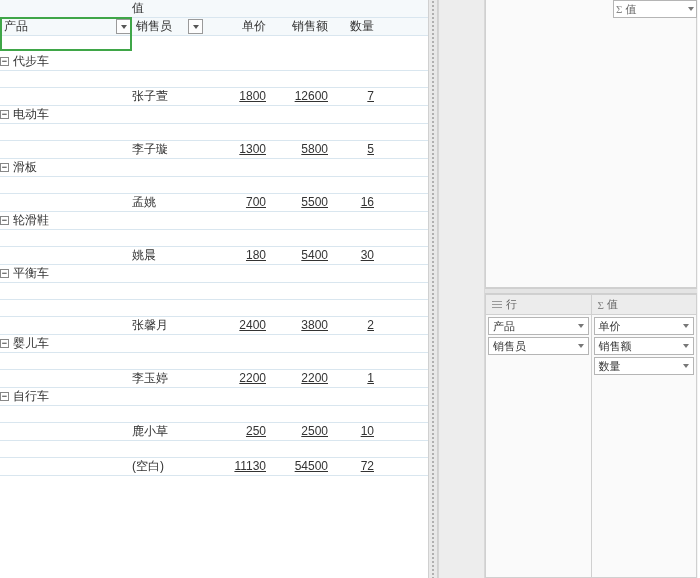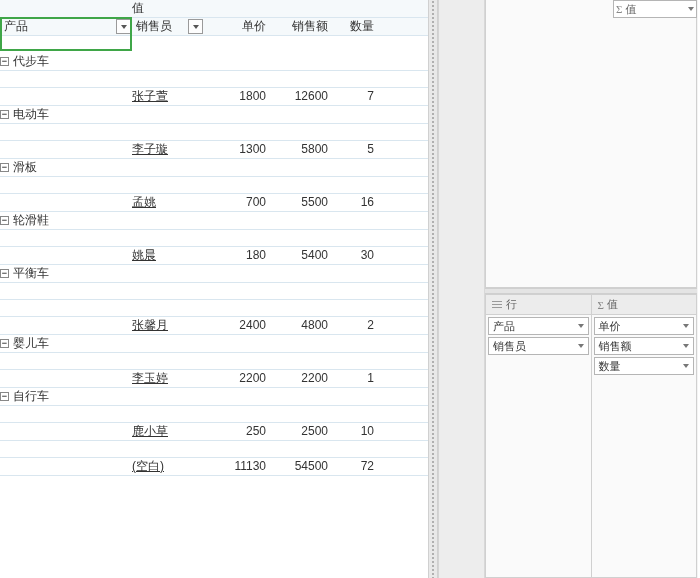--- a/index.html
+++ b/index.html
@@ -65,21 +65,21 @@
   }
   .hdr-row2 th {
     position: relative;
   }
   .col-prod { width: 132px; }
   .col-sales { width: 72px; }
   .col-price { width: 62px; text-align: right; }
   .col-amt { width: 62px; text-align: right; }
   .col-qty { width: 46px; text-align: right; }
   .col-pad { width: auto; }
-  td.col-price, td.col-amt, td.col-qty { text-align: right; padding-right: 4px; }
+  td.col-price, td.col-amt, td.col-qty { text-align: right; padding-right: 4px; text-decoration: underline; }
   th.col-price, th.col-amt, th.col-qty { text-align: right; padding-right: 4px; }
   .dropdown-btn {
     position: absolute;
     right: 1px;
     bottom: 1px;
     width: 15px;
     height: 15px;
     background: #fdfdfd;
     border: 1px solid #9a9a9a;
     cursor: pointer;
@@ -118,21 +118,21 @@
     line-height: 7px;
     text-align: center;
     font-size: 9px;
     color: #444;
     margin-right: 4px;
     vertical-align: middle;
     background: #fff;
     cursor: pointer;
   }
   .group-label { vertical-align: middle; font-weight: normal; }
-  td.col-sales { padding-left: 4px; text-decoration: underline; }
+  td.col-sales { padding-left: 4px; }
   th .hdr-text { padding-left: 4px; }
   .hdr-center { text-align: center; }
 
   
   .filter-box {
     position: absolute;
     left: 174px;
     top: 0;
     width: 84px;
     height: 18px;
@@ -367,21 +367,21 @@
           <td colspan="6"></td>
         </tr>
 
     <tr>
           <td colspan="6"></td>
         </tr>
     <tr>
       <td></td>
       <td class="col-sales">张馨月</td>
       <td class="col-price">2400</td>
-      <td class="col-amt">4800</td>
+      <td class="col-amt">3800</td>
       <td class="col-qty">2</td>
       <td></td>
     </tr>
 
     <tr>
       <td class="col-prod group-cell"><span class="expander">−</span><span class="group-label">婴儿车</span></td>
       <td></td>
           <td></td>
           <td></td>
           <td></td>

